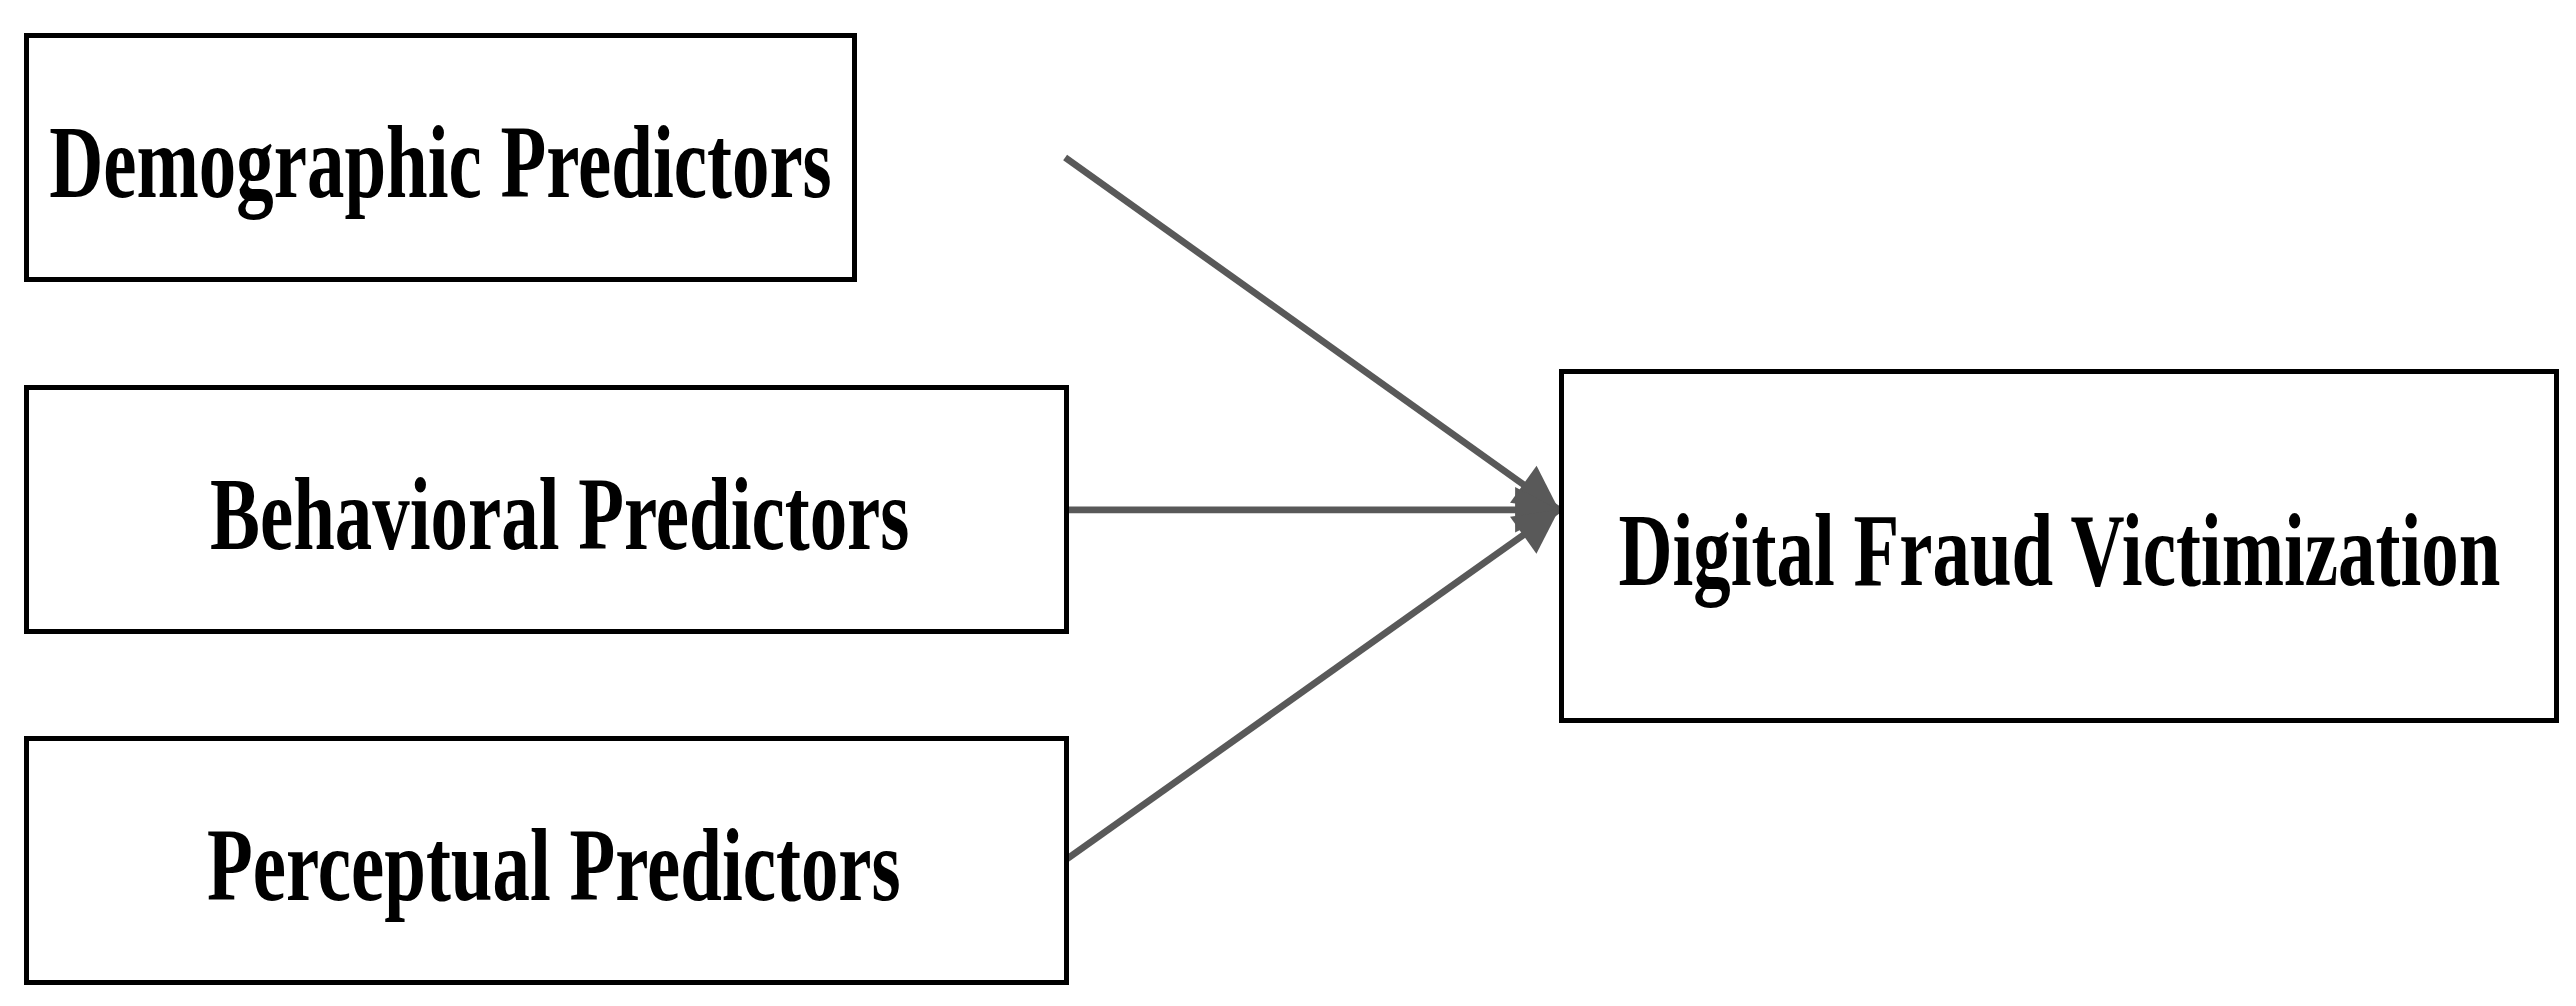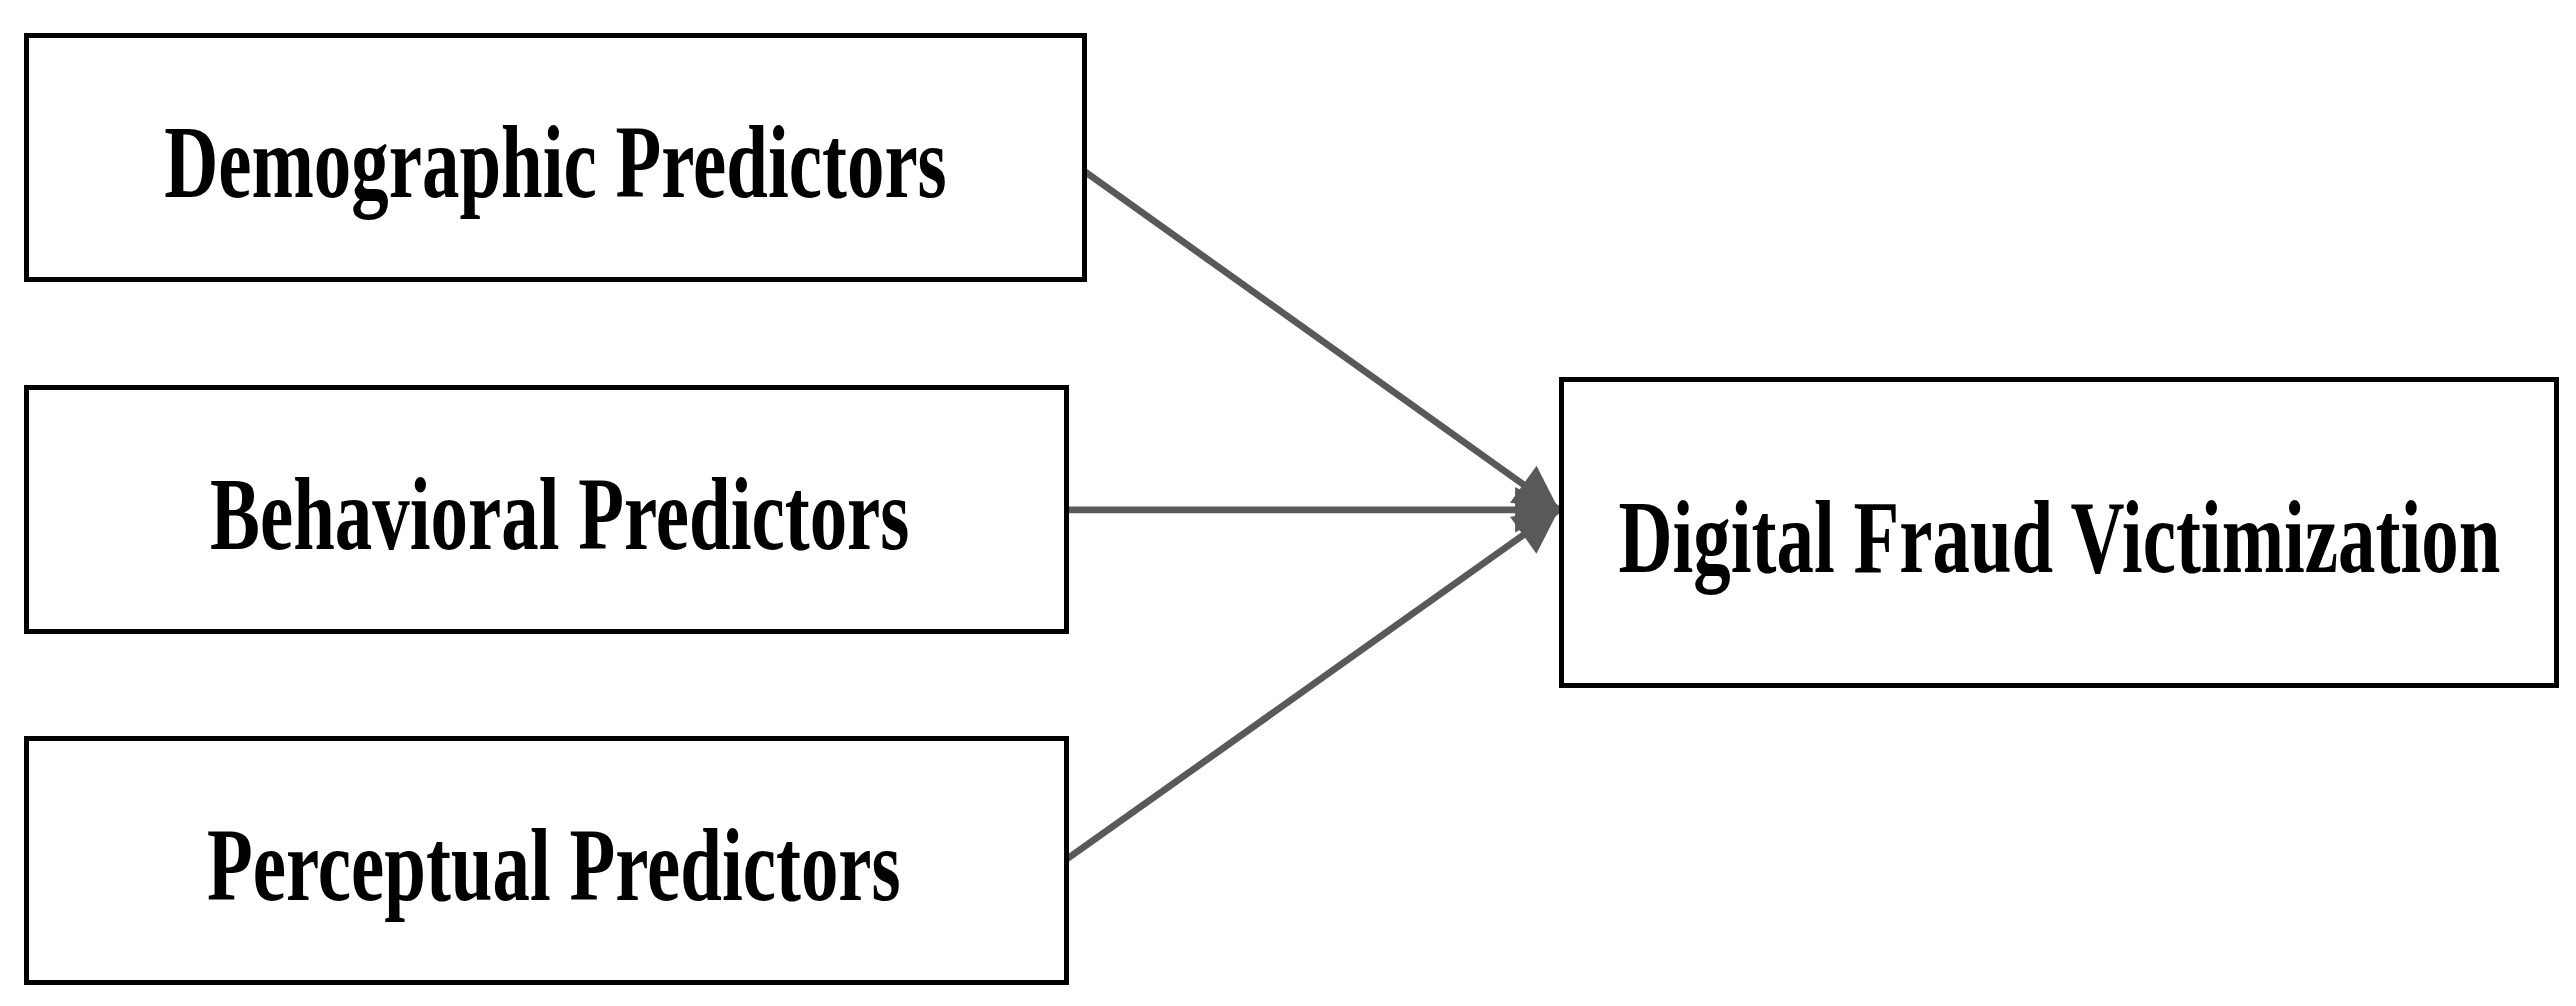--- a/index.html
+++ b/index.html
@@ -26,24 +26,24 @@
   .node {
     position: absolute;
     box-sizing: border-box;
     border: 5.9px solid #000000;
     background: #ffffff;
     display: flex;
     align-items: center;
     justify-content: center;
     padding-top: 8.4px;
   }
-  .node-predictor-1 { left: 23.6px;   top: 33px;  width: 1063px; height: 249px; }
+  .node-predictor-1 { left: 23.6px;   top: 33px;  width: 833px; height: 249px; }
   .node-predictor-2 { left: 23.6px;   top: 385px; width: 1045px; height: 249px; padding-left: 28px; }
   .node-predictor-3 { left: 23.6px;   top: 736px; width: 1045px; height: 249px; padding-left: 16px; }
-  .node-outcome     { left: 1559px; top: 369px; width: 1000px; height: 311px; margin-top: 8px; }
+  .node-outcome     { left: 1559px; top: 369px; width: 1000px; height: 354px; }
   .node-label {
     display: inline-block;
     font-size: 104px;
     font-weight: bold;
     color: #000000;
     line-height: 1;
     white-space: nowrap;
     transform: scaleX(0.72);
     transform-origin: center;
   }

